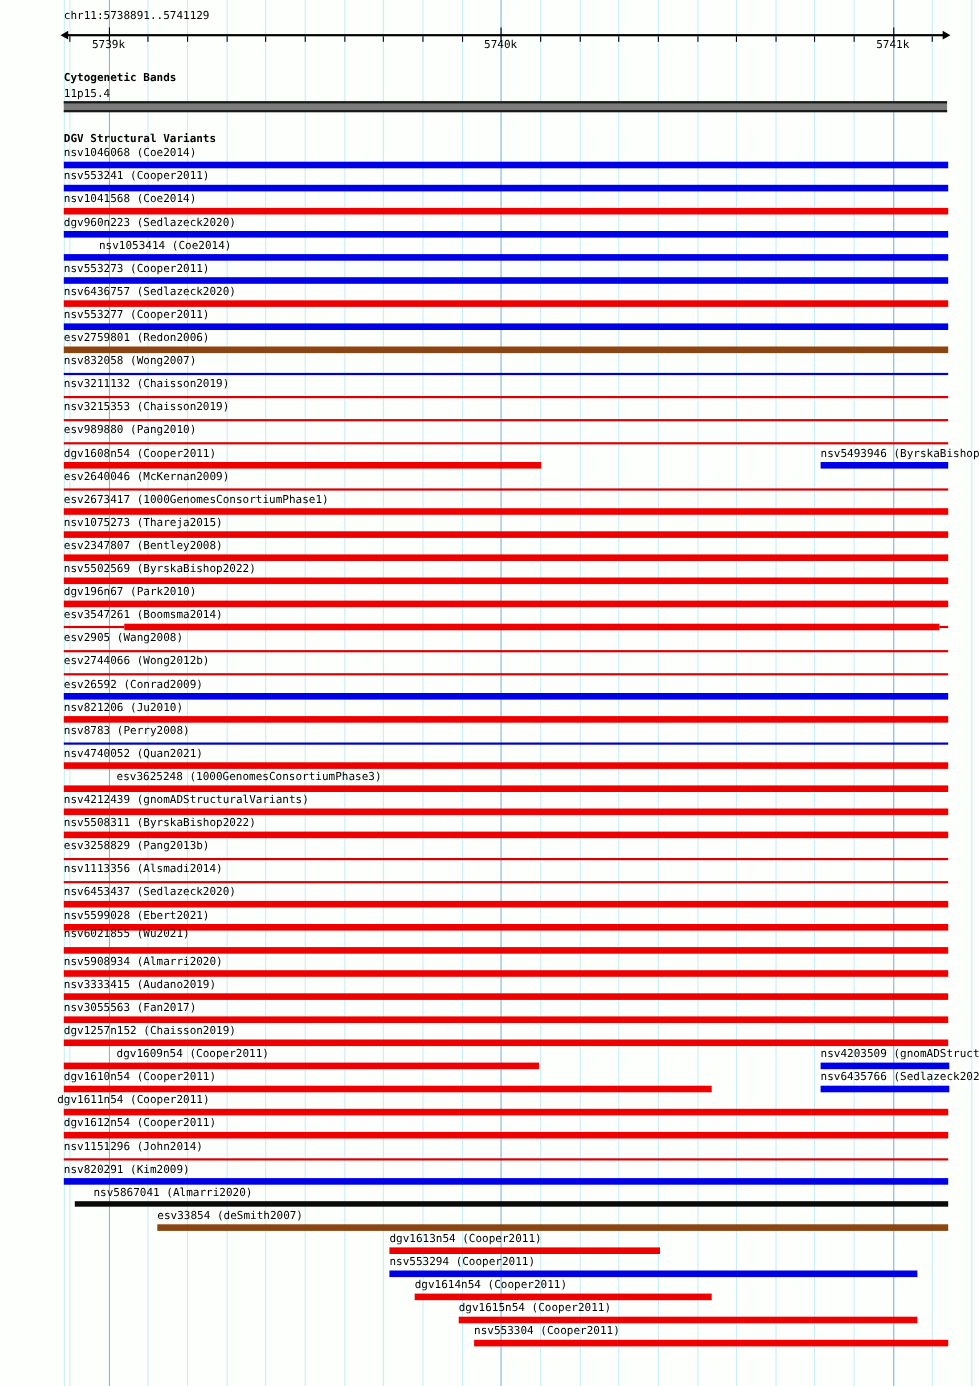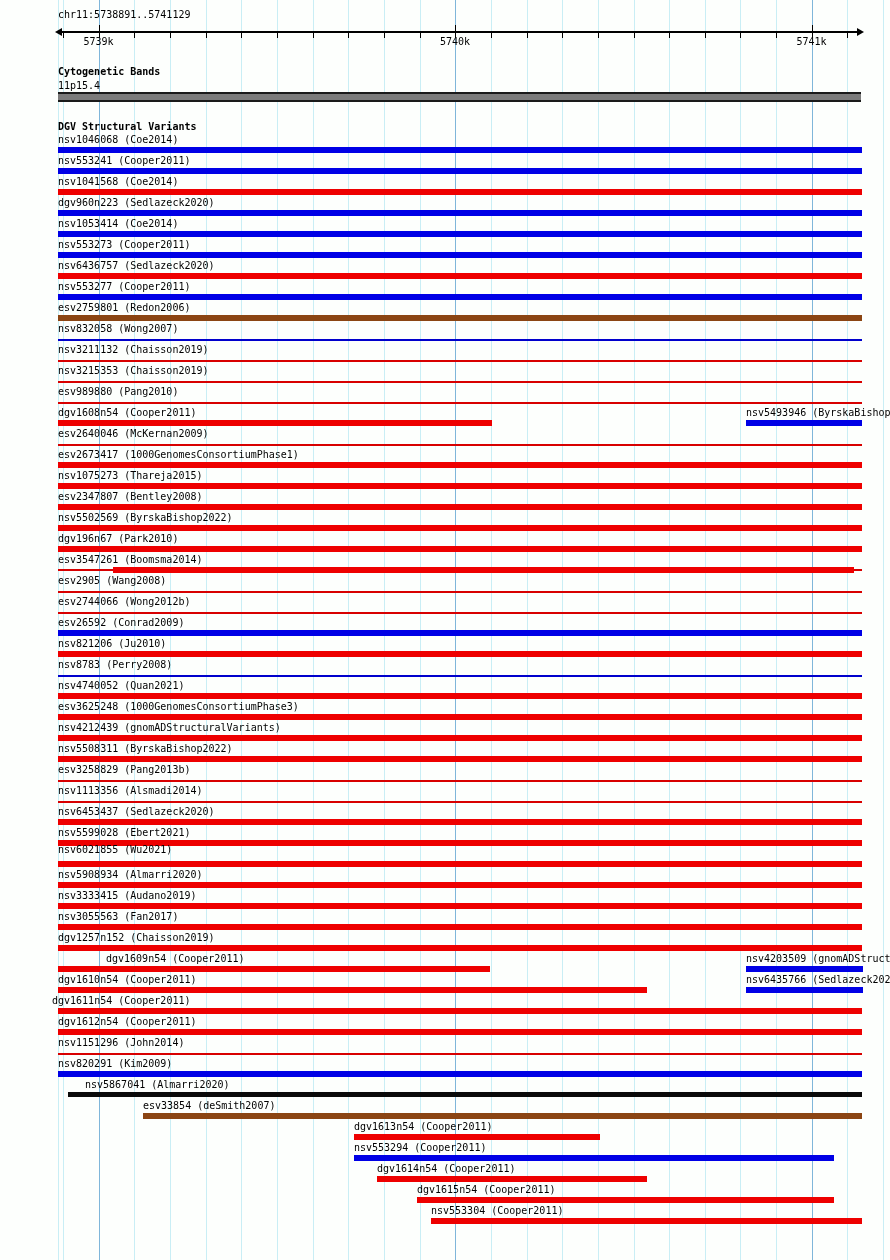--- a/index.html
+++ b/index.html
@@ -97,21 +97,21 @@
 
   <div id="variants-layer">
       <div class="lbl" style="left: 58px; top: 134px; max-width: 832px;">nsv1046068 (Coe2014)</div>
       <div class="bar" style="left: 58px; top: 147px; width: 804px; height: 6px; background: rgb(0, 0, 230);"></div>
       <div class="lbl" style="left: 58px; top: 155px; max-width: 832px;">nsv553241 (Cooper2011)</div>
       <div class="bar" style="left: 58px; top: 168px; width: 804px; height: 6px; background: rgb(0, 0, 230);"></div>
       <div class="lbl" style="left: 58px; top: 176px; max-width: 832px;">nsv1041568 (Coe2014)</div>
       <div class="bar" style="left: 58px; top: 189px; width: 804px; height: 6px; background: rgb(238, 0, 0);"></div>
       <div class="lbl" style="left: 58px; top: 197px; max-width: 832px;">dgv960n223 (Sedlazeck2020)</div>
       <div class="bar" style="left: 58px; top: 210px; width: 804px; height: 6px; background: rgb(0, 0, 230);"></div>
-      <div class="lbl" style="left: 58px; top: 218px; max-width: 832px;">nsv1053414 (Coe2014)</div>
+      <div class="lbl" style="left: 58px; top: 218px; max-width: 832px; padding-left: 32px;">nsv1053414 (Coe2014)</div>
       <div class="bar" style="left: 58px; top: 231px; width: 804px; height: 6px; background: rgb(0, 0, 230);"></div>
       <div class="lbl" style="left: 58px; top: 239px; max-width: 832px;">nsv553273 (Cooper2011)</div>
       <div class="bar" style="left: 58px; top: 252px; width: 804px; height: 6px; background: rgb(0, 0, 230);"></div>
       <div class="lbl" style="left: 58px; top: 260px; max-width: 832px;">nsv6436757 (Sedlazeck2020)</div>
       <div class="bar" style="left: 58px; top: 273px; width: 804px; height: 6px; background: rgb(238, 0, 0);"></div>
       <div class="lbl" style="left: 58px; top: 281px; max-width: 832px;">nsv553277 (Cooper2011)</div>
       <div class="bar" style="left: 58px; top: 294px; width: 804px; height: 6px; background: rgb(0, 0, 230);"></div>
       <div class="lbl" style="left: 58px; top: 302px; max-width: 832px;">esv2759801 (Redon2006)</div>
       <div class="bar" style="left: 58px; top: 315px; width: 804px; height: 6px; background: rgb(139, 69, 19);"></div>
       <div class="lbl" style="left: 58px; top: 323px; max-width: 832px;">nsv832058 (Wong2007)</div>
@@ -147,21 +147,21 @@
       <div class="lbl" style="left: 58px; top: 596px; max-width: 832px;">esv2744066 (Wong2012b)</div>
       <div class="bar" style="left: 58px; top: 612px; width: 804px; height: 1.5px; background: rgb(216, 0, 0);"></div>
       <div class="lbl" style="left: 58px; top: 617px; max-width: 832px;">esv26592 (Conrad2009)</div>
       <div class="bar" style="left: 58px; top: 630px; width: 804px; height: 6px; background: rgb(0, 0, 230);"></div>
       <div class="lbl" style="left: 58px; top: 638px; max-width: 832px;">nsv821206 (Ju2010)</div>
       <div class="bar" style="left: 58px; top: 651px; width: 804px; height: 6px; background: rgb(238, 0, 0);"></div>
       <div class="lbl" style="left: 58px; top: 659px; max-width: 832px;">nsv8783 (Perry2008)</div>
       <div class="bar" style="left: 58px; top: 675px; width: 804px; height: 1.5px; background: rgb(0, 0, 204);"></div>
       <div class="lbl" style="left: 58px; top: 680px; max-width: 832px;">nsv4740052 (Quan2021)</div>
       <div class="bar" style="left: 58px; top: 693px; width: 804px; height: 6px; background: rgb(238, 0, 0);"></div>
-      <div class="lbl" style="left: 58px; top: 701px; max-width: 832px;">esv3625248 (1000GenomesConsortiumPhase3)</div>
+      <div class="lbl" style="left: 58px; top: 701px; max-width: 832px; padding-left: 48px;">esv3625248 (1000GenomesConsortiumPhase3)</div>
       <div class="bar" style="left: 58px; top: 714px; width: 804px; height: 6px; background: rgb(238, 0, 0);"></div>
       <div class="lbl" style="left: 58px; top: 722px; max-width: 832px;">nsv4212439 (gnomADStructuralVariants)</div>
       <div class="bar" style="left: 58px; top: 735px; width: 804px; height: 6px; background: rgb(238, 0, 0);"></div>
       <div class="lbl" style="left: 58px; top: 743px; max-width: 832px;">nsv5508311 (ByrskaBishop2022)</div>
       <div class="bar" style="left: 58px; top: 756px; width: 804px; height: 6px; background: rgb(238, 0, 0);"></div>
       <div class="lbl" style="left: 58px; top: 764px; max-width: 832px;">esv3258829 (Pang2013b)</div>
       <div class="bar" style="left: 58px; top: 780px; width: 804px; height: 1.5px; background: rgb(216, 0, 0);"></div>
       <div class="lbl" style="left: 58px; top: 785px; max-width: 832px;">nsv1113356 (Alsmadi2014)</div>
       <div class="bar" style="left: 58px; top: 801px; width: 804px; height: 1.5px; background: rgb(216, 0, 0);"></div>
       <div class="lbl" style="left: 58px; top: 806px; max-width: 832px;">nsv6453437 (Sedlazeck2020)</div>

